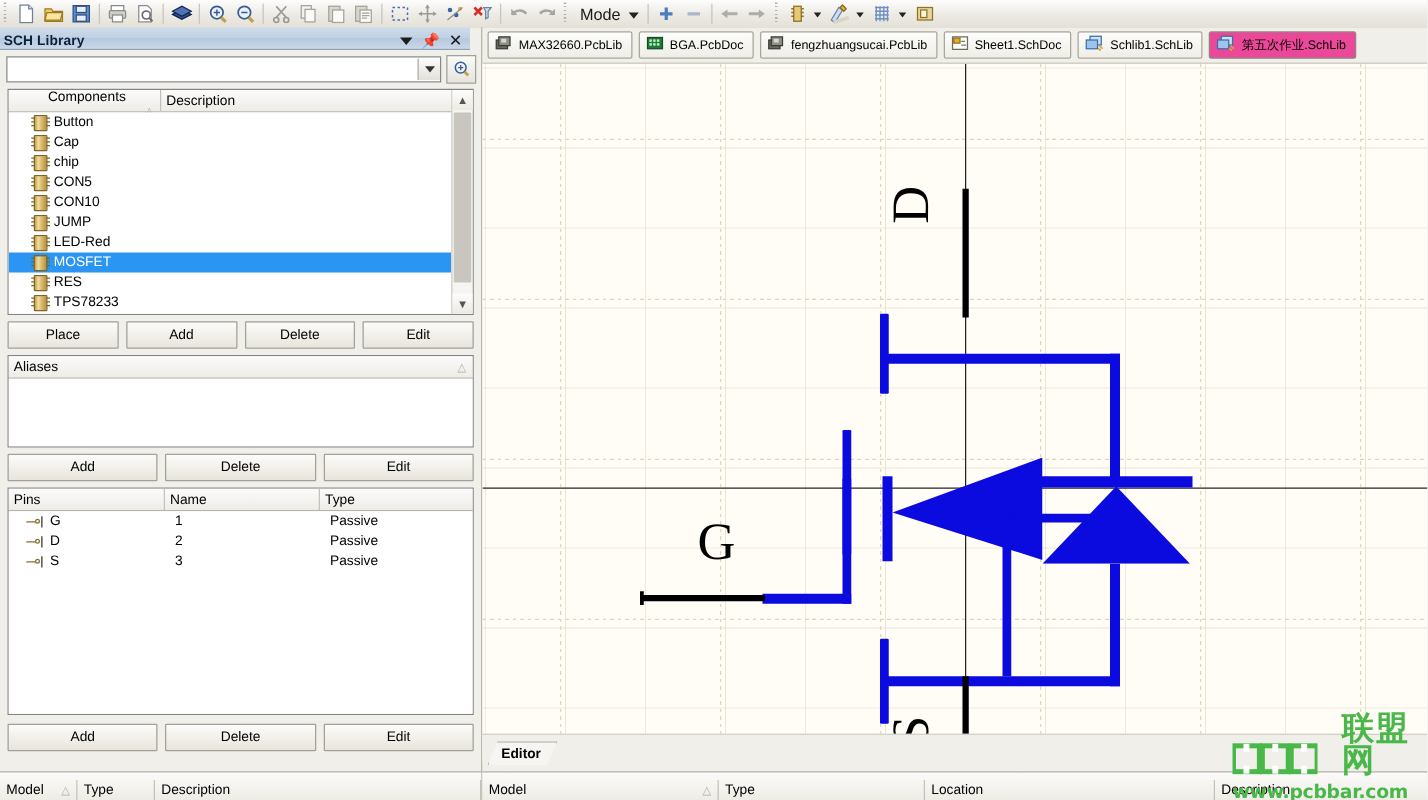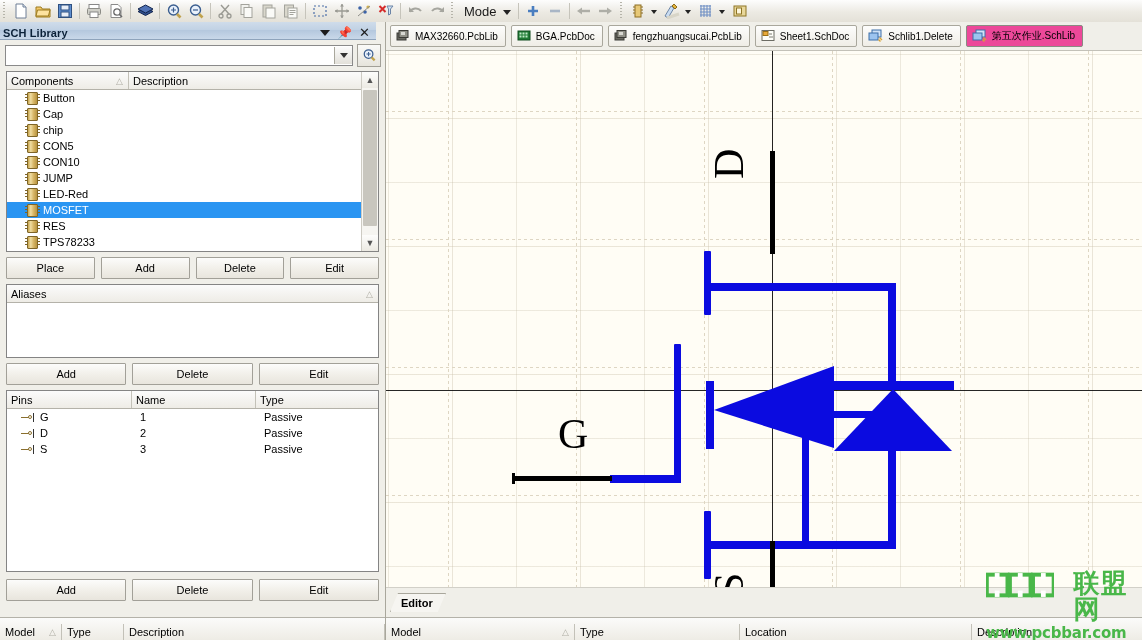--- a/index.html
+++ b/index.html
@@ -151,21 +151,21 @@
   .modelhdr .c { padding-left:5px; border-left:1px solid #c3c1b8; height:16px; display:flex; align-items:center; box-sizing:border-box; font-size:11px;}
 
   
   .lmodelhdr { position:absolute; left:0; bottom:0; width:385px; height:22px;
     background:linear-gradient(to bottom,#fbfbfa,#eeece5); border-top:1px solid #b4b2a9;
     display:flex; align-items:flex-end; }
   .lmodelhdr .c { padding-left:5px; border-right:1px solid #c3c1b8; height:16px; display:flex; align-items:center; box-sizing:border-box; font-size:11px;}
 
   
   .watermark { position:absolute; right:4px; bottom:18px; width:152px; height:52px; }
-  .wm-box { display:flex; align-items:flex-start; gap:19px; }
+  .wm-box { display:flex; align-items:flex-end; gap:19px; }
   .wm-cn { color:#49b749; font-size:26px; font-weight:bold; letter-spacing:1px; font-family:"DejaVu Sans",sans-serif; line-height:26px;}
   .wm-url { color:#49b749; font-size:15px; font-weight:bold; font-family:"DejaVu Sans",sans-serif; margin-top:2px; letter-spacing:-.2px;}
 </style>
 </head>
 <body>
 
 <div id="app">
 
   <div class="toolbar">
     <div class="tb-grip"></div>
@@ -397,21 +397,21 @@
             <circle cx="7" cy="6.5" r="4.6" fill="#eaf2fb" stroke="#3a5d8f" stroke-width="1.3"></circle>
             <path d="M4.8 6.5h4.4M7 4.3v4.4" stroke="#3a5d8f" stroke-width="1.1"></path>
             <path d="M10.3 10l3.2 3.2" stroke="#c0a24c" stroke-width="2.4"></path>
           </svg>
       </div>
     </div>
 
     <div class="grp-wrap">
       <div class="listbox" style="height:179px;">
         <div class="lb-head">
-          <div class="c" style="width:122px;">
+          <div class="c" style="width:122px;flex-direction:column;">
             <span>Components</span>
             <span class="sortmark">△</span>
           </div>
           <div class="c" style="flex:1; border-right:none;">
             <span>Description</span>
           </div>
         </div>
         <div id="complist" style="position:absolute;left:0;right:17px;top:18px;bottom:0;overflow:hidden;background:#fff;">
             <div class="row">
               <span class="compicon"></span>
@@ -589,21 +589,21 @@
               <path d="M8 8h4M8 5h3" stroke="#7b7b73"></path>
             </svg></span>
           <span class="lbl">Sheet1.SchDoc</span>
         </div>
         <div class="doctab">
           <span><svg width="15" height="13" viewBox="0 0 15 13">
               <rect x="4" y="1" width="9" height="7" fill="#cfe2f7" stroke="#3c6ea8"></rect>
               <rect x="1" y="4" width="9" height="7" fill="#9cc4ef" stroke="#3c6ea8"></rect>
               <path d="M11.5 8.5l2.5 2.5M10.5 10.5l2 2" stroke="#d8a437" stroke-width="1.4"></path>
             </svg></span>
-          <span class="lbl">Schlib1.Delete</span>
+          <span class="lbl">Schlib1.SchLib</span>
         </div>
         <div class="doctab" style="background: #ec4899; border-color: rgb(138, 138, 130);">
           <span><svg width="15" height="13" viewBox="0 0 15 13">
               <rect x="4" y="1" width="9" height="7" fill="#cfe2f7" stroke="#3c6ea8"></rect>
               <rect x="1" y="4" width="9" height="7" fill="#9cc4ef" stroke="#3c6ea8"></rect>
               <path d="M11.5 8.5l2.5 2.5M10.5 10.5l2 2" stroke="#d8a437" stroke-width="1.4"></path>
             </svg></span>
           <span class="lbl">第五次作业.SchLib</span>
         </div>
       </div>

